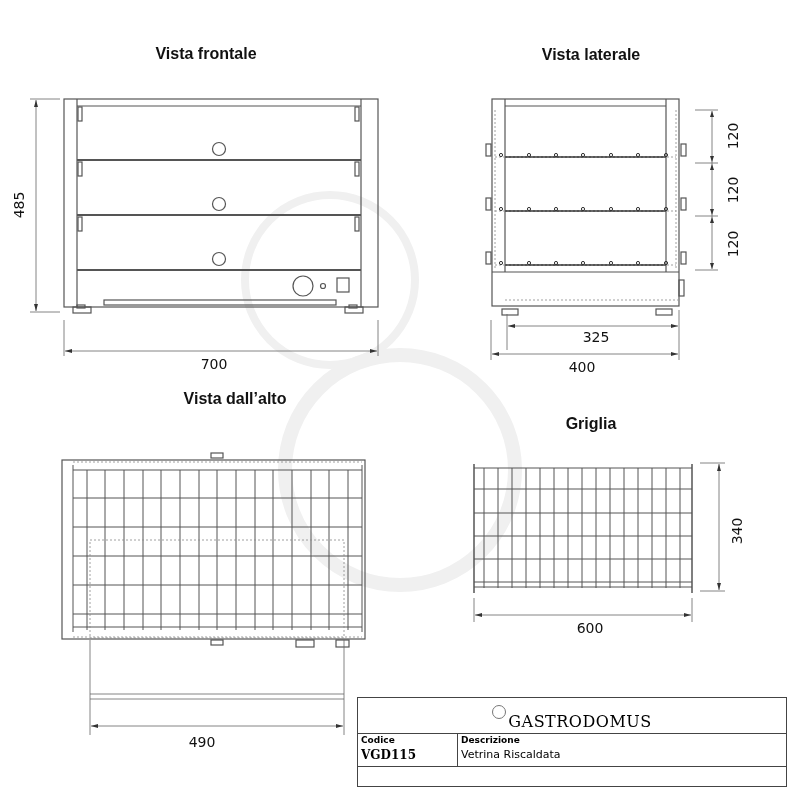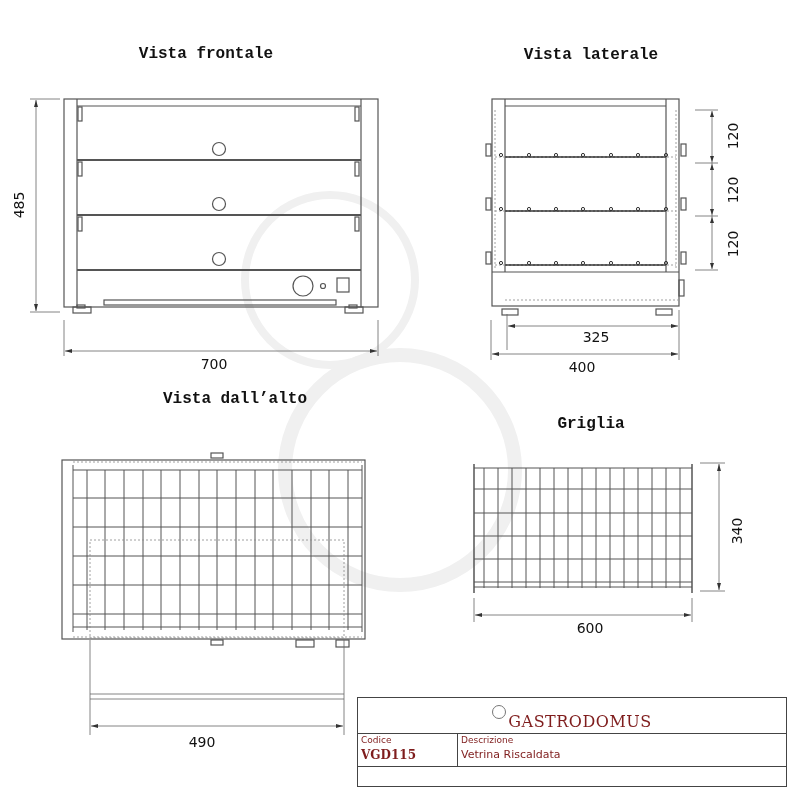--- a/index.html
+++ b/index.html
@@ -1,29 +1,29 @@
 <!DOCTYPE html>
 <html><head>
 <meta charset="utf-8">
 <style>
   html, body { margin:0; padding:0; background:#ffffff; }
   body { width:800px; height:800px; position:relative; overflow:hidden; font-family:"DejaVu Sans", sans-serif; }
-  .title { position:absolute; font-family:Liberation Mono, monospace; font-weight:bold; font-size:16px; color:#111; white-space:nowrap; transform:translateX(-50%); }
+  .title { position:absolute; font-family:Liberation Sans, sans-serif; font-weight:bold; font-size:16px; color:#111; white-space:nowrap; transform:translateX(-50%); }
   .dim { position:absolute; font-family:"DejaVu Sans", sans-serif; font-size:14px; color:#111; white-space:nowrap; }
   .dim-v { transform:translate(-50%,-50%) rotate(-90deg); }
   .dim-h { transform:translateX(-50%); }
   svg.drawing { position:absolute; left:0; top:0; }
-  .titleblock { position:absolute; left:357px; top:697px; width:430px; height:90px; border:1px solid #444; box-sizing:border-box; font-family:"DejaVu Sans", sans-serif; color:#7f1d1d; }
+  .titleblock { position:absolute; left:357px; top:697px; width:430px; height:90px; border:1px solid #444; box-sizing:border-box; font-family:"DejaVu Sans", sans-serif; color:#000000; }
   .tb-brand { height:36px; border-bottom:1px solid #444; display:flex; align-items:flex-end; justify-content:center; padding-bottom:2px; box-sizing:border-box; }
   .tb-brand .logo-mark { width:12px; height:12px; border:1px solid #777; border-radius:50%; margin-right:2px; margin-bottom:12px; }
   .tb-brand .brand { font-family:"DejaVu Serif", serif; font-size:16px; letter-spacing:0.5px; }
   .tb-row { display:flex; height:33px; border-bottom:1px solid #444; box-sizing:border-box; }
   .tb-cell { padding:1px 3px; box-sizing:border-box; }
   .tb-code { width:100px; border-right:1px solid #444; }
-  .tb-label { font-size:9px; }
+  .tb-label { font-size:9px;font-weight:bold; }
   .tb-code-val { font-family:"DejaVu Serif", serif; font-weight:bold; font-size:12px; margin-top:3px; }
   .tb-desc-val { font-size:11px; margin-top:3px; }
   .tb-foot { font-size:9px; padding:3px 3px; }
 </style>
 </head>
 <body>
 
 <svg class="drawing" width="800" height="800" viewBox="0 0 800 800">
 
   <g fill="none" stroke="#f0f0f0" stroke-width="14">

